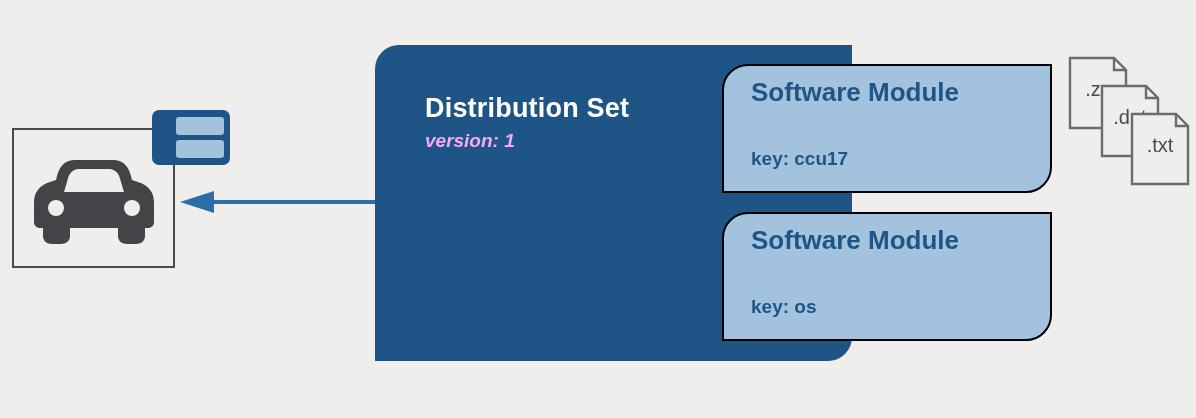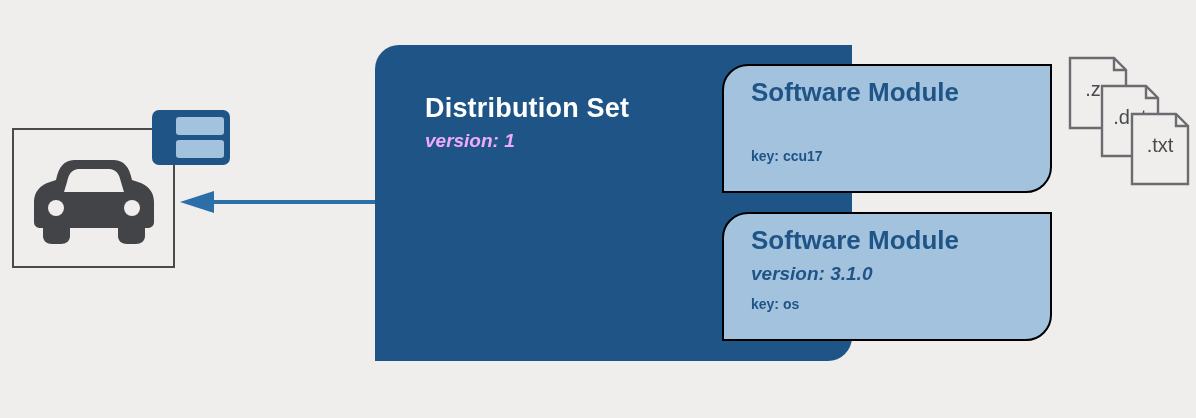--- a/index.html
+++ b/index.html
@@ -59,21 +59,21 @@
   .sw-title{
     position:absolute;left:27px;top:11px;
     color:#1f5586;font-size:26px;font-weight:bold;white-space:nowrap;
   }
   .sw-version{
     position:absolute;left:27px;top:49px;
     color:#1f5586;font-size:19px;font-weight:bold;font-style:italic;white-space:nowrap;
   }
   .sw-key{
     position:absolute;left:27px;top:82px;
-    color:#1f5586;font-size:14px;font-weight:bold;white-space:nowrap;
+    color:#1f5586;font-size:19px;font-weight:bold;white-space:nowrap;
   }
   .file-stack{position:absolute;left:1068px;top:56px;width:122px;height:130px;}
   .file-single{position:absolute;left:1068px;top:228px;width:64px;height:76px;}
 </style>
 </head>
 <body>
 
 <div id="stage">
 
   <div class="target-box"></div>
@@ -109,21 +109,20 @@
     <div class="dist-version">version: 1</div>
   </div>
 
   <div class="sw-module m1">
     <div class="sw-title">Software Module</div>
     <div class="sw-key">key: ccu17</div>
   </div>
 
   <div class="sw-module m2">
     <div class="sw-title">Software Module</div>
-    <div class="sw-version">version: 3.1.0</div>
     <div class="sw-key">key: os</div>
   </div>
 
   <div class="file-stack">
     <svg width="122" height="130" viewBox="0 0 122 130">
 
       <g>
         <path d="M2 2 L46 2 L58 14 L58 72 L2 72 Z" fill="#efeeec" stroke="#6c6c70" stroke-width="2.4"></path>
         <path d="M46 2 L46 14 L58 14" fill="none" stroke="#6c6c70" stroke-width="2.4"></path>
         <text x="30" y="40" font-family="Liberation Sans, sans-serif" font-size="20" fill="#4a4a4d" text-anchor="middle">.zc</text>

